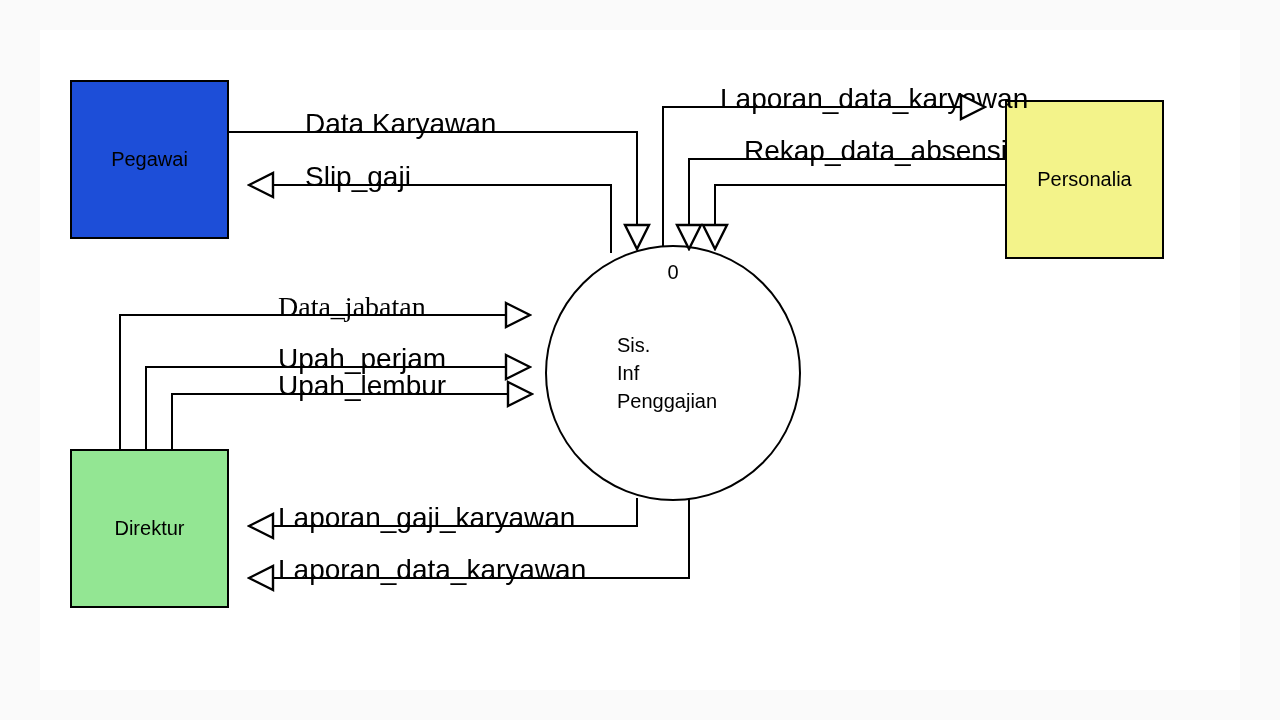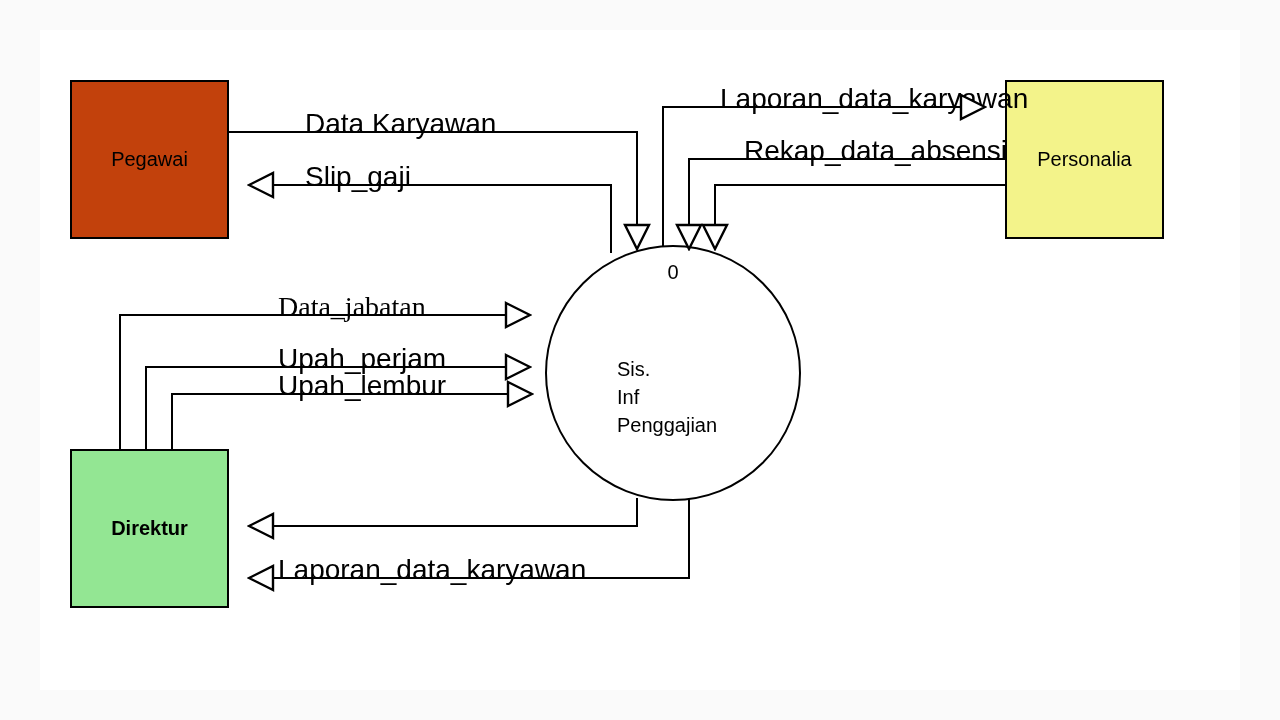--- a/index.html
+++ b/index.html
@@ -1,55 +1,56 @@
 <!DOCTYPE html>
 <html><head>
 <meta charset="utf-8">
 <style>
   html,body{margin:0;padding:0;width:1280px;height:720px;background:#fafafa;font-family:Arial,Helvetica,sans-serif;}
   .canvas{position:absolute;left:40px;top:30px;width:1200px;height:660px;background:#ffffff;}
   .entity{position:absolute;border:2px solid #000;display:flex;align-items:center;justify-content:center;font-size:20px;box-sizing:border-box;}
-  .entity.pink{background:#c2410c;}
-  .entity.yellow{background:#f3f38a;}
+  .entity.pink{background:#1d4ed8;}
+  .entity.yellow{background:#f3f38a;margin-top:20px;}
   .entity.green{background:#93e693;}
   .process{position:absolute;border:2px solid #000;border-radius:50%;background:#fff;box-sizing:border-box;}
   .process .num{position:absolute;left:0;right:0;text-align:center;top:14px;font-size:20px;}
-  .process .lbl{position:absolute;left:70px;top:84px;font-size:20px;line-height:28px;white-space:pre;margin-top:24px;}
+  .process .lbl{position:absolute;left:70px;top:84px;font-size:20px;line-height:28px;white-space:pre;}
   svg.flows{position:absolute;left:0;top:0;width:1200px;height:660px;pointer-events:none;}
   .flowlabel{position:absolute;font-size:28px;white-space:nowrap;}
 </style>
 </head>
 <body>
 
 <div class="canvas">
 
   <div class="entity pink" style="left:30px;  top:50px;  width:159px; height:159px;">
       <span>Pegawai</span>
     </div>
   <div class="entity yellow" style="left:965px; top:50px;  width:159px; height:159px;">
       <span>Personalia</span>
     </div>
-  <div class="entity green" style="left:30px;  top:419px; width:159px; height:159px;font-weight:bold;">
+  <div class="entity green" style="left:30px;  top:419px; width:159px; height:159px;">
       <span>Direktur</span>
     </div>
 
   <div class="process" style="left:505px; top:215px; width:256px; height:256px;">
     <div class="num">0</div>
     <div class="lbl"><span>Sis.</span>
 <span>Inf</span>
 <span>Penggajian</span></div>
   </div>
 
   <div class="flowlabel" style="left:265px; top:78px;">Data Karyawan</div>
   <div class="flowlabel" style="left:265px; top:131px;">Slip_gaji</div>
   <div class="flowlabel" style="left:680px; top:53px;">Laporan_data_karyawan</div>
   <div class="flowlabel" style="left:704px; top:105px;text-align:right;">Rekap_data_absensi</div>
   <div class="flowlabel" style="left:238px; top:261px;font-family:Liberation Serif, serif;">Data_jabatan</div>
   <div class="flowlabel" style="left:238px; top:313px;">Upah_perjam</div>
   <div class="flowlabel" style="left:238px; top:340px;">Upah_lembur</div>
+  <div class="flowlabel" style="left:238px; top:472px;">Laporan_gaji_karyawan</div>
   <div class="flowlabel" style="left:238px; top:524px;">Laporan_data_karyawan</div>
 
   <svg class="flows">
     <defs>
       <marker id="arrow" viewBox="0 0 14 14" refX="12" refY="7" markerWidth="14" markerHeight="14" orient="auto-start-reverse">
         <path d="M1 1 L13 7 L1 13 Z" fill="#fff" stroke="#000" stroke-width="1.2"></path>
       </marker>
     </defs>
     <g stroke="#000" stroke-width="2" fill="none">
 

